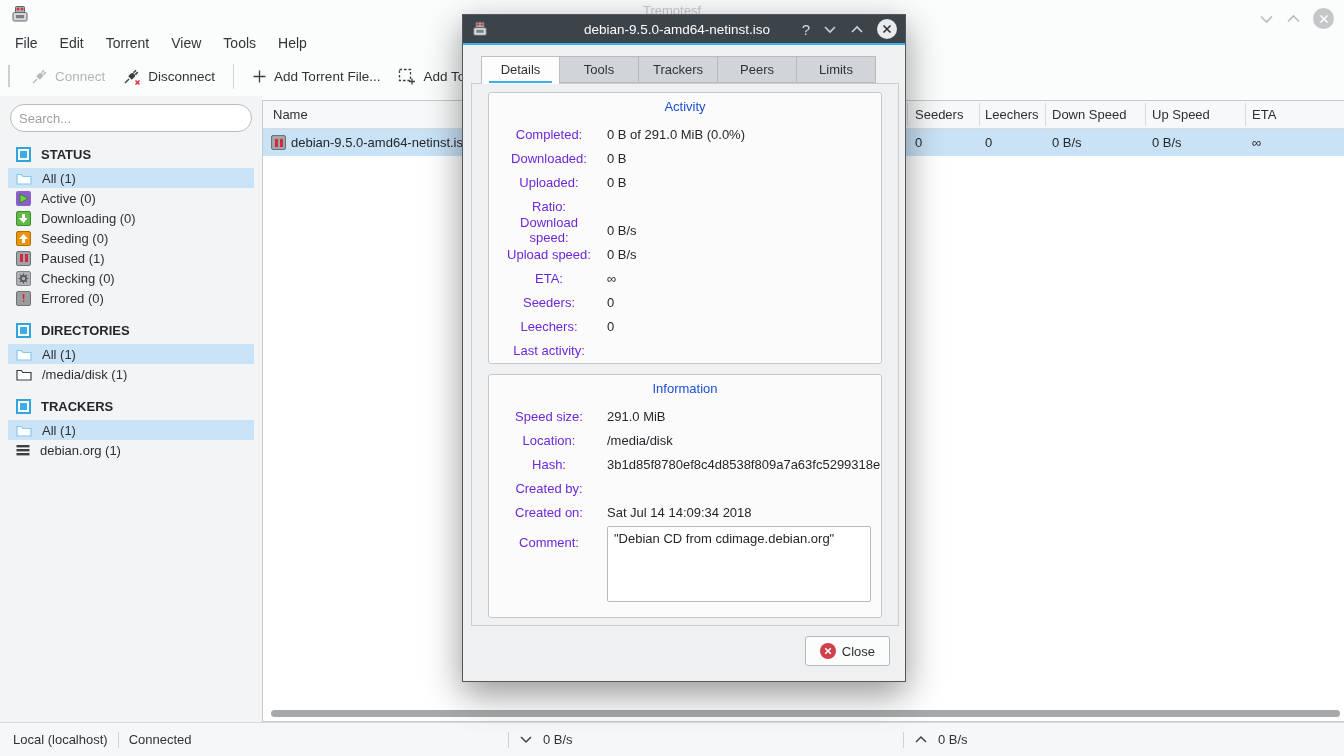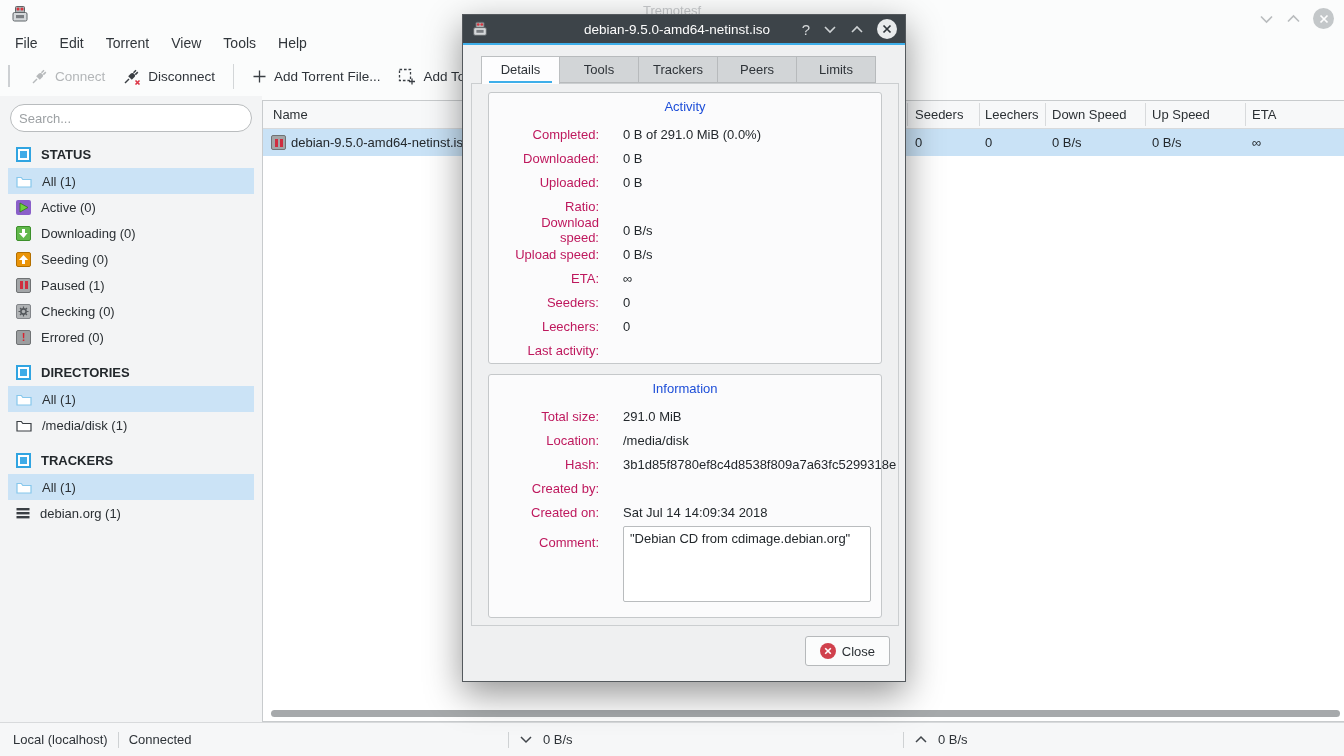--- a/index.html
+++ b/index.html
@@ -24,21 +24,21 @@
   .tb-sep { width:1px; height:25px; background:#d3d6d8; margin:0 9px; }
 
   
   .sidebar { position:absolute; top:96px; left:0; width:262px; bottom:34px; background:#f3f4f5; }
   .search-wrap { margin:8px 10px 4px 10px; }
   .search-wrap input { width:100%; height:28px; border:1px solid #b9bcbe; border-radius:14px; background:#fff; padding:0 8px; font-size:13px; color:#31363b; outline:none; }
   .search-wrap input::placeholder { color:#9da1a4; }
   .section-header { display:flex; align-items:center; gap:10px; height:24px; margin:10px 8px 2px 8px; padding-left:8px; font-weight:bold; color:#23282c; }
   .sec-icon { width:15px; height:15px; border:2px solid #30a4e1; background:#fff; position:relative; flex:none; }
   .sec-icon::after { content:""; position:absolute; inset:2px; background:#3fabe7; }
-  .sb-item { display:flex; align-items:center; gap:10px; height:26px; margin:0 8px; padding-left:8px; color:#2b3034; }
+  .sb-item { display:flex; align-items:center; gap:10px; height:20px; margin:0 8px; padding-left:8px; color:#2b3034; }
   .sb-item.selected { background:#cbe3f6; }
   .sq-icon { width:15px; height:15px; border-radius:2px; flex:none; display:flex; align-items:center; justify-content:center; }
   .paused-sq { background:#a2a5a7; border:1px solid #6f7274; gap:2px; }
   .paused-sq i { width:3px; height:8px; background:#cf2d3f; }
   .errored-sq { background:#9b9ea0; border:1px solid #6f7274; color:#d8232f; font-weight:bold; font-size:11px; font-style:normal; }
 
   
   .table { position:absolute; left:262px; top:100px; right:0; bottom:34px; background:#fff; border:1px solid #c8cbcd; border-right:none; }
   .thead { position:relative; height:28px; background:#f7f8f9; border-bottom:1px solid #d8dadc; }
   .th { position:absolute; top:6px; font-size:13px; color:#2b3034; }
@@ -69,21 +69,21 @@
   .tab:first-child { border-left-width:1px; }
   .tab.active { position:relative; height:28px; background:#fdfdfe; border:1px solid #bcbfc1; border-bottom:none; }
   .tab.active::after { content:""; position:absolute; left:7px; right:7px; bottom:1px; height:2px; background:#3daee9; }
   .pane { position:absolute; top:68px; left:8px; width:428px; height:543px; border:1px solid #cbced0; z-index:1; }
   .gbox { margin:0 16px; background:#fbfbfc; border:1px solid #c5c8ca; border-radius:3px; padding:5px 10px 0 10px; }
   .gbox.activity { margin-top:8px; height:272px; }
   .gbox.info { margin-top:10px; height:244px; }
   .gbox-title { text-align:center; height:18px; line-height:18px; color:#1d4ed8; }
   .grows { margin-top:6px; }
   .grow { display:flex; align-items:center; height:24px; }
-  .glbl { width:100px; text-align:right; margin-right:24px; color:#be185d; flex:none; }
+  .glbl { width:100px; text-align:center; margin-right:8px; color:#6d28d9; flex:none; }
   .gval { color:#23282c; white-space:nowrap; }
   .grow.comment { align-items:flex-start; height:auto; margin-top:2px; }
   .grow.comment .glbl { padding-top:9px; }
   .comment-box { width:268px; height:76px; resize:none; border:1px solid #b9bcbe; border-radius:2px; background:#fff; font-size:13px; color:#23282c; padding:4px 6px; outline:none; }
   .dlg-buttons { position:absolute; right:15px; bottom:15px; }
   .close-btn { display:flex; align-items:center; gap:6px; height:30px; padding:0 14px; background:#fbfcfc; border:1px solid #b6b9bb; border-radius:3px; font-size:13px; color:#2b3034; }
   .red-circle { width:16px; height:16px; border-radius:50%; background:#d0404c; display:flex; align-items:center; justify-content:center; }
 
   .icon { display:flex; flex:none; }
   svg { display:block; }
@@ -422,21 +422,21 @@
               <span class="glbl">Last activity:</span>
               <span class="gval"></span>
             </div>
         </div>
       </div>
 
       <div class="gbox info">
         <div class="gbox-title">Information</div>
         <div class="grows">
           <div class="grow">
-              <span class="glbl">Total size:</span>
+              <span class="glbl">Speed size:</span>
               <span class="gval">291.0 MiB</span>
             </div>
           <div class="grow">
               <span class="glbl">Location:</span>
               <span class="gval">/media/disk</span>
             </div>
           <div class="grow">
               <span class="glbl">Hash:</span>
               <span class="gval">3b1d85f8780ef8c4d8538f809a7a63fc5299318e</span>
             </div>

